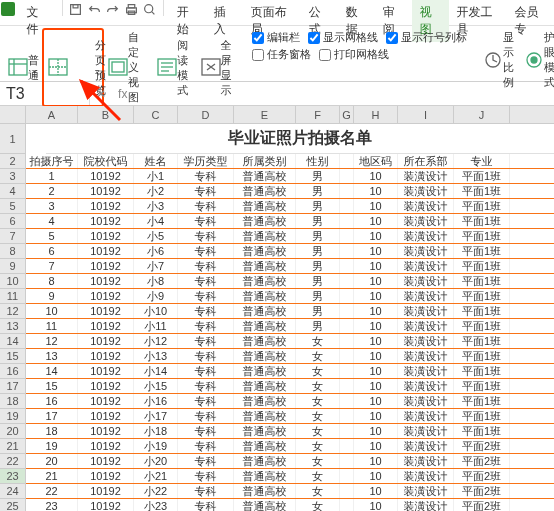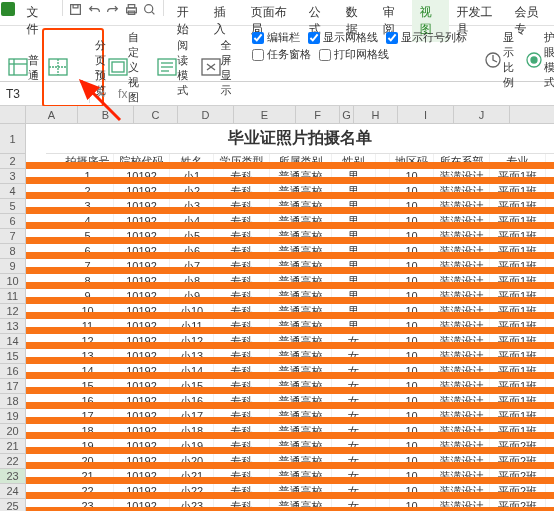--- a/index.html
+++ b/index.html
@@ -17,35 +17,35 @@
 .rb-icon { width: 22px; height: 22px; display: flex; align-items: center; justify-content: center; margin-bottom: 1px; }
 .rb-label { font-size: 11px; color: #333; }
 .rb-checks { display: flex; flex-direction: column; gap: 2px; padding: 2px 4px; font-size: 11px; }
 .rb-check-row { display: flex; gap: 8px; }
 .rb-check { display: flex; align-items: center; gap: 3px; white-space: nowrap; }
 .rb-check input { width: 12px; height: 12px; }
 
 .arrow { position: absolute; left: 75px; top: 75px; z-index: 10; pointer-events: none; }
 
 .formula-bar { display: flex; align-items: center; height: 24px; border-bottom: 1px solid #d0d0d0; background: #fff; }
-.name-box { width: 90px; padding: 2px 6px; border-right: 1px solid #ddd; font-size: 12px; }
+.name-box { width: 90px; padding: 2px 6px; border-right: 1px solid #ddd; font-size: 16px; }
 .fx-btn { padding: 0 6px; color: #888; }
 .fx-input { flex: 1; padding: 2px 6px; }
 
 .sheet { position: relative; }
 .corner { position: absolute; left: 0; top: 0; width: 26px; height: 18px; background: #e8e8e8; border-right: 1px solid #ccc; border-bottom: 1px solid #ccc; }
 .col-headers { display: flex; margin-left: 26px; height: 18px; background: #e8e8e8; border-bottom: 1px solid #ccc; }
 .col-h { border-right: 1px solid #ccc; text-align: center; font-size: 11px; color: #555; line-height: 18px; }
 .grid { display: flex; }
 .row-headers { width: 26px; background: #e8e8e8; border-right: 1px solid #ccc; }
 .row-h { height: 15px; border-bottom: 1px solid #ccc; text-align: center; font-size: 11px; color: #555; line-height: 15px; }
 .row-h.sel { background: #d4e8d4; }
 .cells { flex: 1; }
 .title-row { height: 30px; display: flex; align-items: center; justify-content: center; font-size: 16px; font-weight: bold; border-bottom: 1px solid #e0e0e0; margin-left: 20px; }
-.data-row { display: flex; height: 15px; border-bottom: 7px solid #f97316; padding-left: 36px; }
+.data-row { display: flex; height: 15px; border-bottom: 1px solid #f97316; }
 .cell { border-right: 1px solid #f0f0f0; text-align: center; font-size: 11px; line-height: 15px; overflow: hidden; white-space: nowrap; }
 .header-row .cell { font-weight: normal; }
 
 .w-a { width: 52px; } .w-b { width: 56px; } .w-c { width: 44px; } .w-d { width: 56px; }
 .w-e { width: 62px; } .w-f { width: 44px; } .w-g { width: 14px; } .w-h { width: 44px; }
 .w-i { width: 56px; } .w-j { width: 56px; }
 </style>
 </head>
 <body>
 

